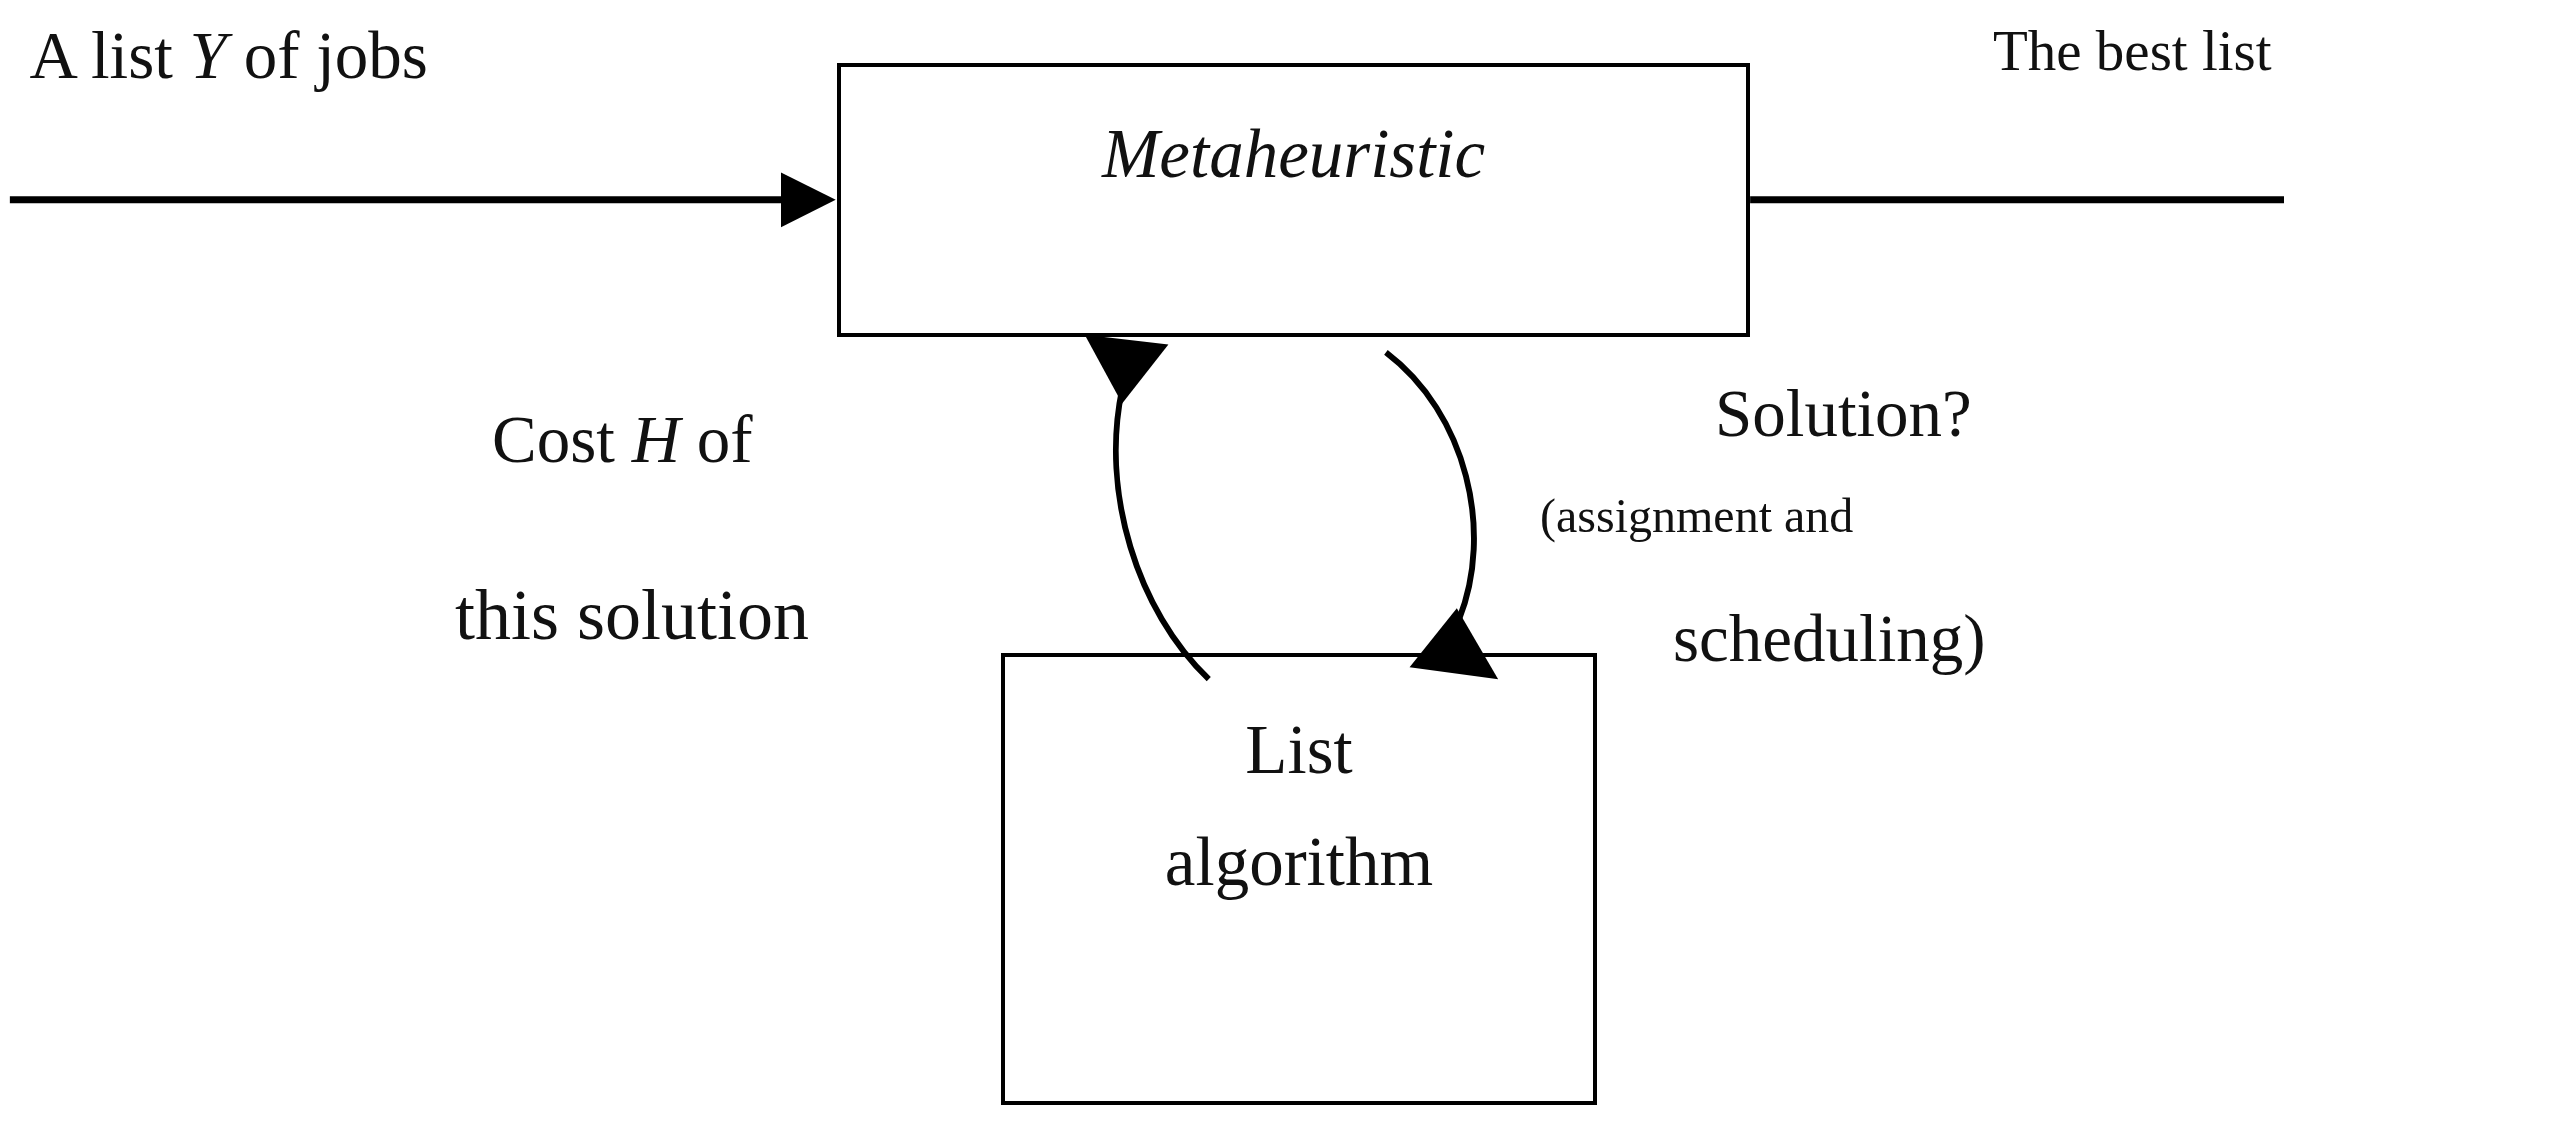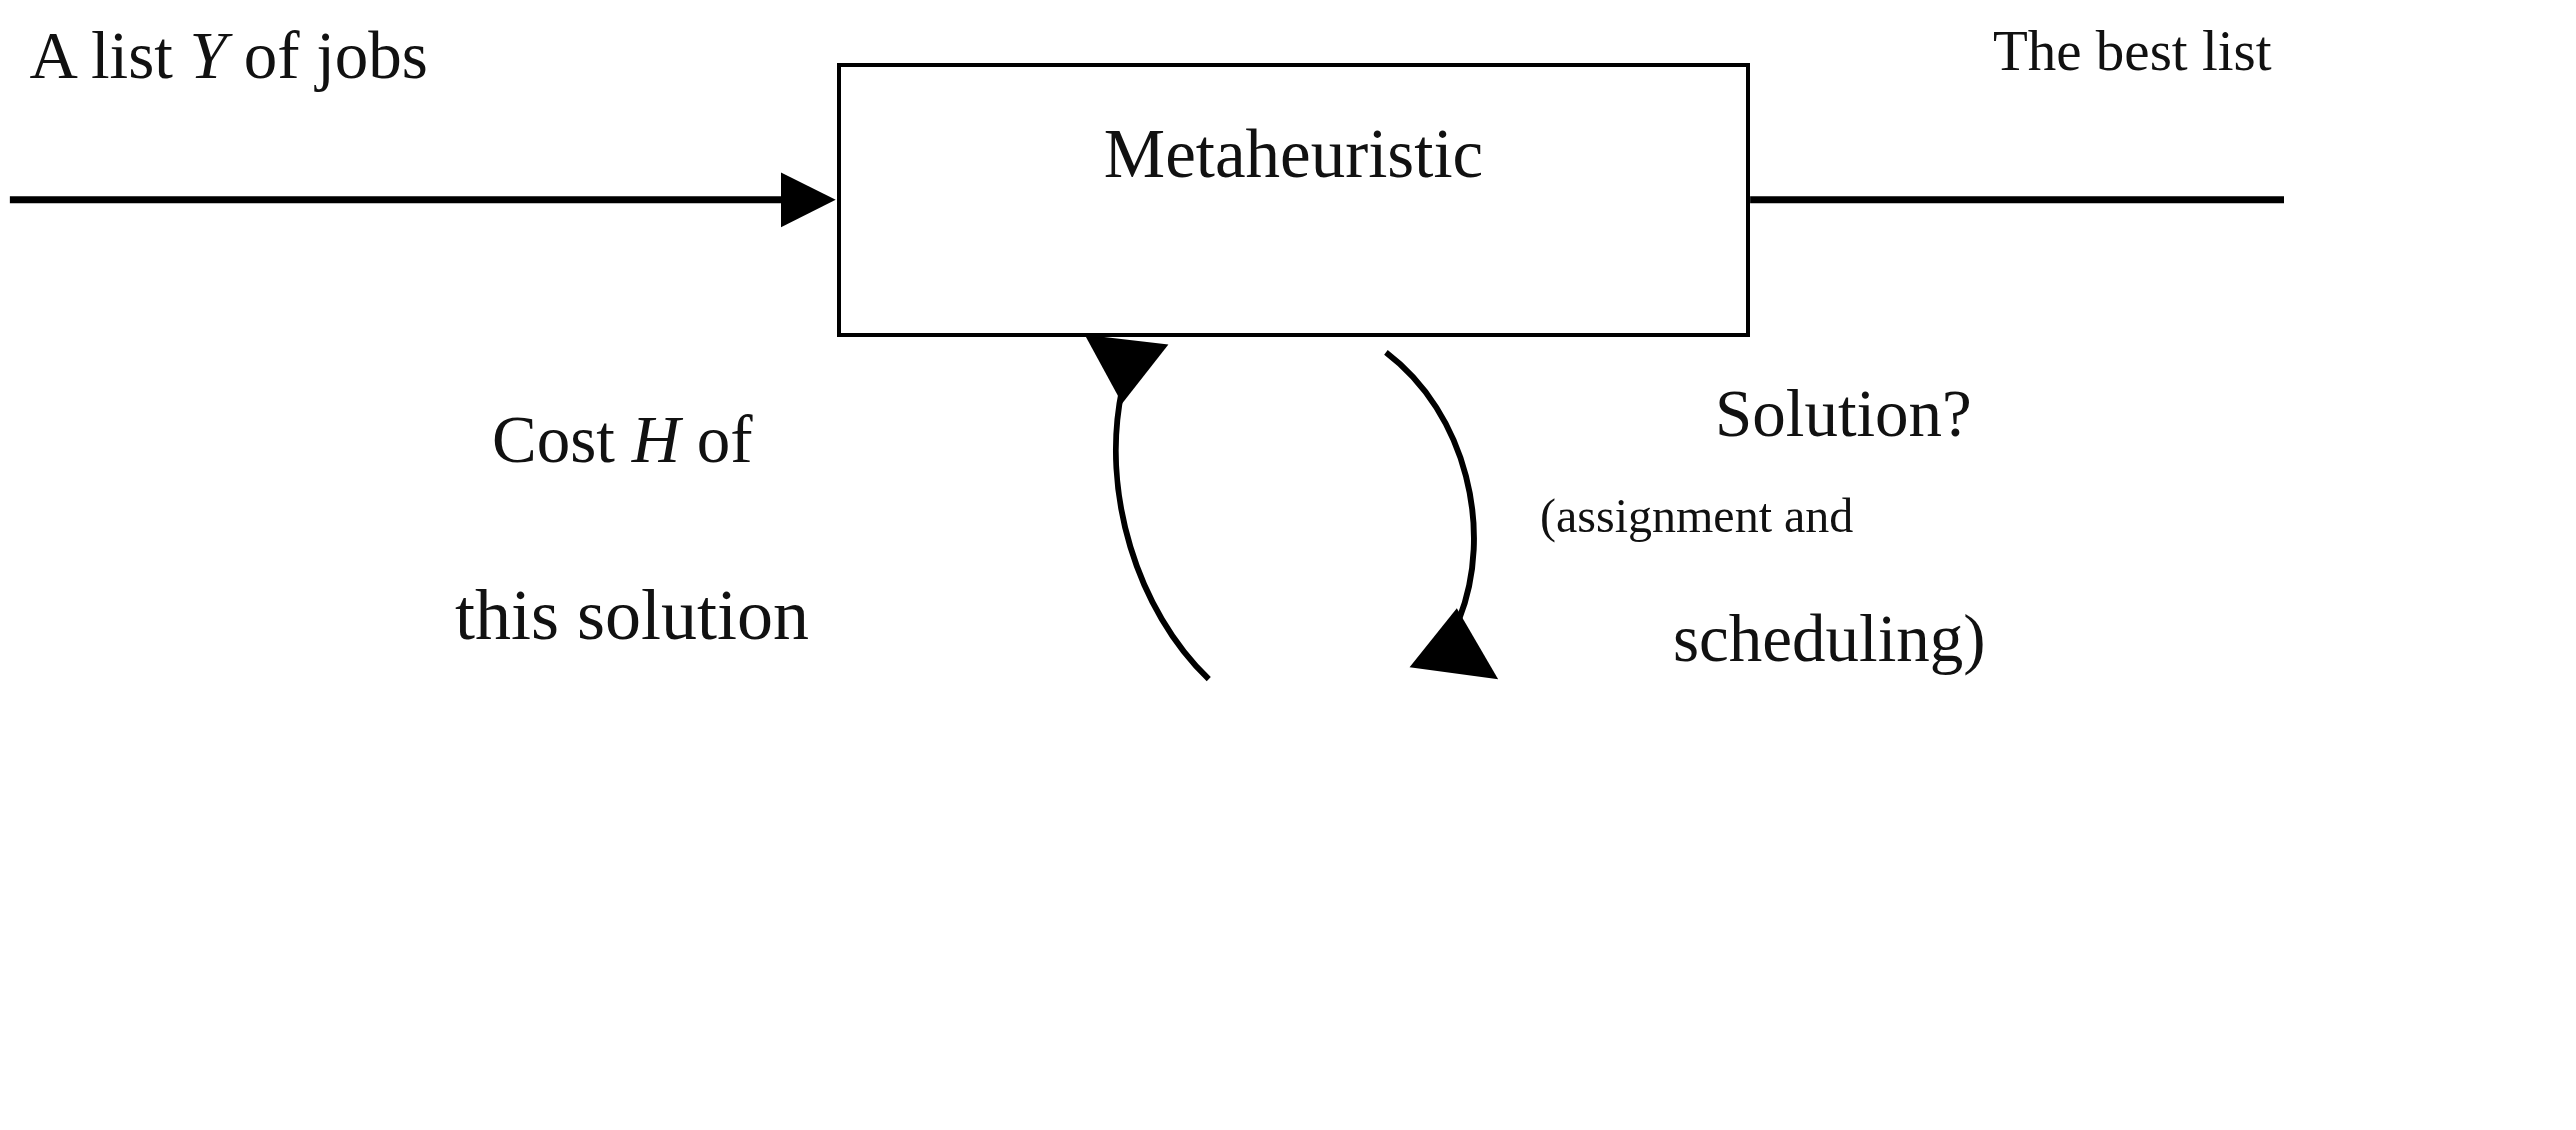--- a/index.html
+++ b/index.html
@@ -48,20 +48,21 @@
     font-family: "Liberation Serif", "DejaVu Serif", serif;
     line-height: 1.0;
   }
 
   
   #metaheuristic-box {
     left: 837px;
     top: 63px;
     width: 913px;
     height: 274px;
+    font-style: italic;
   }
   #metaheuristic-box .box-text {
     font-size: 69px;
     margin-top: 53px;
   }
 
   
   #list-algorithm-box {
     left: 1001px;
     top: 653px;
@@ -108,20 +109,24 @@
   <div class="label" id="label-cost-2">this solution</div>
 
   <div class="label" id="label-sol-1">Solution?</div>
   <div class="label" id="label-sol-2">(assignment and</div>
   <div class="label" id="label-sol-3">scheduling)</div>
 
   <div class="box" id="metaheuristic-box">
     <div class="box-text">Metaheuristic</div>
   </div>
 
+  <div class="box" id="list-algorithm-box">
+    <div class="box-text line1">List</div>
+    <div class="box-text line2">algorithm</div>
+  </div>
 
   <svg id="arrows" viewBox="0 0 2617 1148">
     <defs>
       <marker id="head-right" markerWidth="10" markerHeight="10" refX="1.0" refY="4" orient="auto" markerUnits="strokeWidth">
         <path d="M0,0 L0,8 L8,4 z" fill="#000000"></path>
       </marker>
     </defs>
 
     <g>
       <line x1="10" y1="203" x2="800" y2="203" stroke="#000000" stroke-width="7" marker-end="url(#head-right)"></line>

